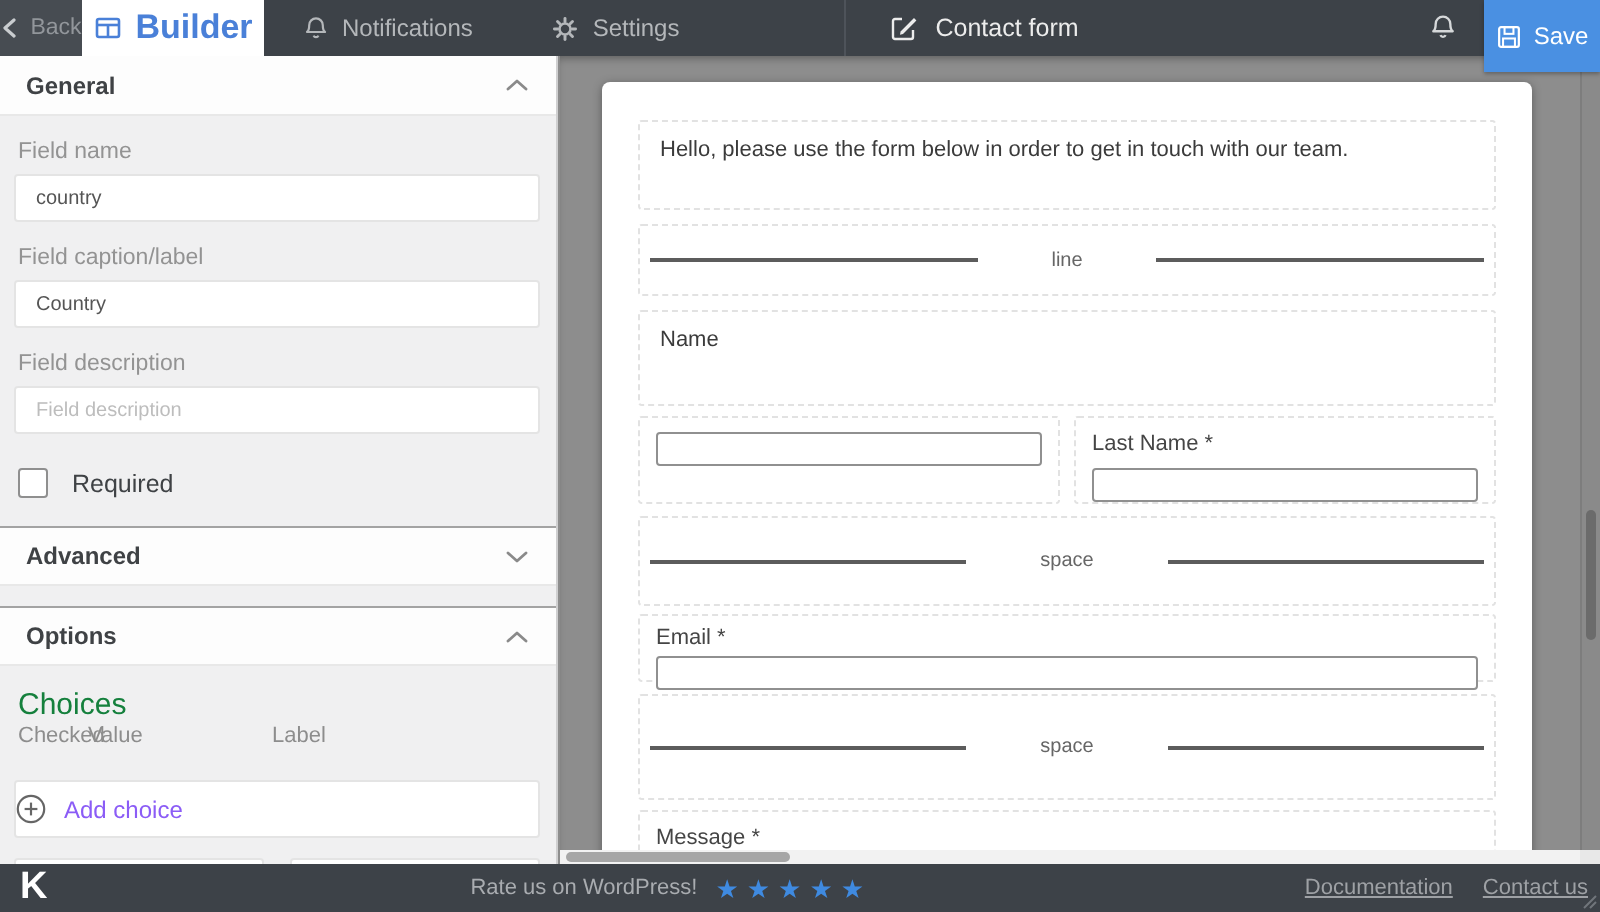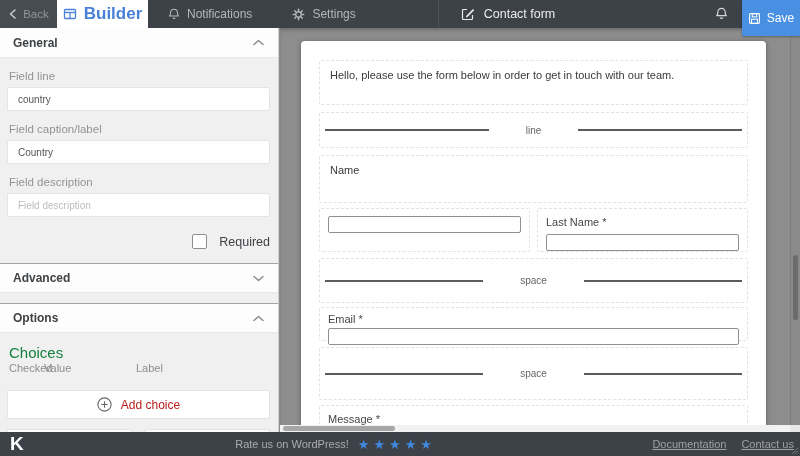--- a/index.html
+++ b/index.html
@@ -1,42 +1,42 @@
 <!DOCTYPE html>
 <html><head>
 <meta charset="utf-8">
 <style>
   * { margin:0; padding:0; box-sizing:border-box; }
   html,body { width:800px; height:456px; overflow:hidden; font-family:"Liberation Sans", sans-serif; background:#8d8d8d; position:relative; }
 
   
   .topbar { position:absolute; top:0; left:0; right:0; height:28px; background:#3d4248; display:flex; align-items:stretch; z-index:30; }
-  .back-btn { width:57px; background:#474c52; display:flex; align-items:center; justify-content:center; gap:6px; color:#9296
+  .back-btn { width:41px; background:#474c52; display:flex; align-items:center; justify-content:center; gap:6px; color:#9296
 9b; color:#92969b; font-size:11.5px; cursor:pointer; }
   .builder-tab { width:91px; background:#ffffff; display:flex; align-items:center; justify-content:center; gap:7px; color:#4a80d8; font-size:17px; font-weight:600; cursor:pointer; }
   .topnav-item { display:flex; align-items:center; gap:7px; color:#b4b7ba; font-size:12px; padding:0 20px; cursor:pointer; }
   .top-sep { width:1px; background:#4e535a; margin-left:62px; }
   .form-title { display:flex; align-items:center; gap:9px; color:#ececec; font-size:12.5px; margin-left:22px; }
   .topbar-bell { margin-left:auto; display:flex; align-items:center; padding:0 14px; cursor:pointer; }
   .save-btn { width:58px; height:36px; background:#4a90e2; color:#fff; display:flex; align-items:center; justify-content:center; gap:6px; font-size:12px; cursor:pointer; box-shadow:0 1px 2px rgba(0,0,0,.3); }
 
   
   .sidebar { position:absolute; top:28px; left:0; width:279px; bottom:24px; background:#f0f0f1; border-right:1px solid #cfcfd0; overflow:hidden; z-index:20; }
   .section-head { height:30px; background:#fdfdfd; border-bottom:1px solid #e8e8e8; display:flex; align-items:center; justify-content:space-between; padding:0 14px 0 13px; font-size:12px; font-weight:600; color:#3f4245; cursor:pointer; }
   .section-head.bordered-top { border-top:1px solid #a3a3a3; }
   .mt14 { margin-top:14px; } .mt10 { margin-top:10px; }
   .field-label { margin:12px 8px 5px 9px; font-size:11.5px; color:#939393; }
   .side-input { display:block; width:calc(100% - 15px); margin:0 8px 0 7px; height:24px; background:#fff; border:1px solid #e4e4e4; border-radius:2px; padding:0 10px; font-size:10px; color:#555; font-family:"Liberation Sans",sans-serif; }
   .side-input::placeholder { color:#bdbdbd; }
-  .required-row { margin:17px 8px 0 9px; display:flex; align-items:center; gap:12px; font-size:12.5px; color:#3f4245; cursor:pointer;justify-content:flex-end; }
+  .required-row { margin:17px 8px 0 9px; display:flex; align-items:center; gap:12px; font-size:12.5px; color:#3f4245; cursor:pointer; }
   .checkbox { width:15px; height:15px; border:1.5px solid #8f8f8f; border-radius:2px; background:#fff; flex:0 0 auto; }
   .choices-title { margin:11px 8px 1px 9px; font-size:15px; color:#15803d; }
   .choices-cols { position:relative; height:15px; font-size:11px; color:#8d8d8d; }
   .col-checked { position:absolute; left:9px; } .col-value { position:absolute; left:44px; } .col-label { position:absolute; left:136px; }
-  .add-choice-btn { margin:13px 8px 0 7px; height:29px; background:#fff; border:1px solid #e4e4e4; border-radius:2px; display:flex; align-items:center; justify-content:center; gap:9px; font-size:12px; color:#b91c1c; cursor:pointer; }
+  .add-choice-btn { margin:13px 8px 0 7px; height:29px; background:#fff; border:1px solid #e4e4e4; border-radius:2px; display:flex; align-items:center; gap:9px; font-size:12px; color:#8b5cf6; cursor:pointer; }
   .btn-row { margin:10px 8px 0 7px; display:grid; grid-template-columns:1fr 1fr; gap:13px; }
   .side-btn { height:36px; background:#fff; border:1px solid #e4e4e4; border-radius:2px; display:flex; align-items:center; justify-content:center; gap:9px; font-size:12px; color:#555; cursor:pointer; }
 
   
   .main { position:absolute; top:28px; left:280px; right:0; bottom:24px; background:#8d8d8d; overflow:hidden; box-shadow:inset 0 3px 4px -2px rgba(0,0,0,.35); }
   .form-card { position:absolute; left:21px; top:13px; width:465px; height:424px; background:#fff; border-radius:4px; box-shadow:0 1px 5px rgba(0,0,0,.35); padding:19px 18px; }
   .dotted { border:1px dashed #e2e2e2; border-radius:2px; padding:8px 10px; cursor:pointer; }
   .intro-box { height:45px; margin-bottom:7px; font-size:11px; color:#3b3b3b; }
   .divider-box { height:36px; margin-bottom:7px; display:flex; align-items:center; padding:8px 5px; }
   .divider { display:flex; align-items:center; width:100%; }
@@ -156,21 +156,21 @@
 
   <div class="section-head">
     <span>General</span>
     <span>
       <svg width="11" height="7" viewBox="0 0 11 7">
           <path d="M1 5.5 L5.5 1.5 L10 5.5" fill="none" stroke="#8a8a8a" stroke-width="1.4" stroke-linecap="round" stroke-linejoin="round"></path>
         </svg>
     </span>
   </div>
 
-  <div class="field-label">Field line</div>
+  <div class="field-label">Field name</div>
   <input class="side-input" type="text" value="country" style="">
 
   <div class="field-label">Field caption/label</div>
   <input class="side-input" type="text" value="Country" style="">
 
   <div class="field-label">Field description</div>
   <input class="side-input" type="text" placeholder="Field description" style="">
 
   <div class="required-row">
     <span class="checkbox"></span>

